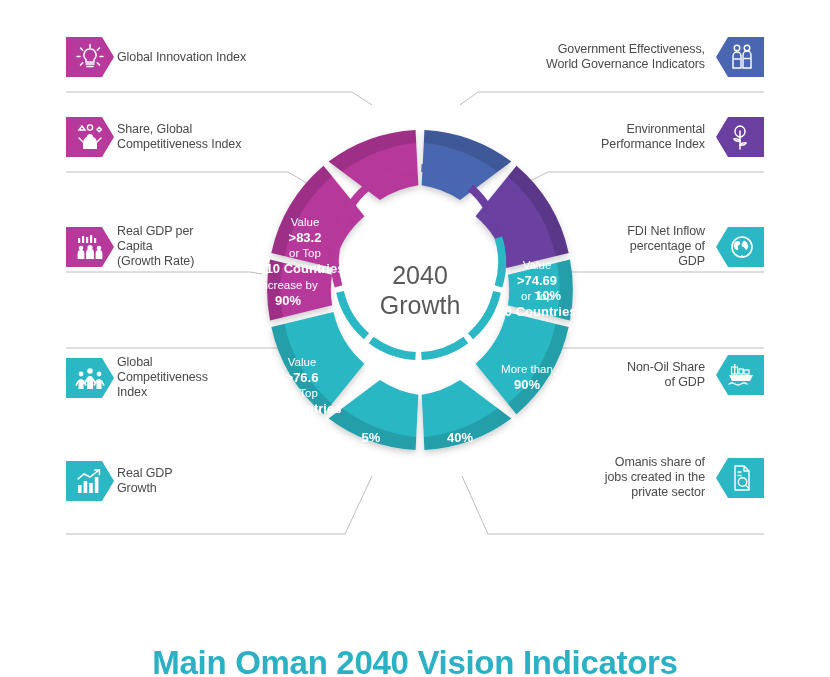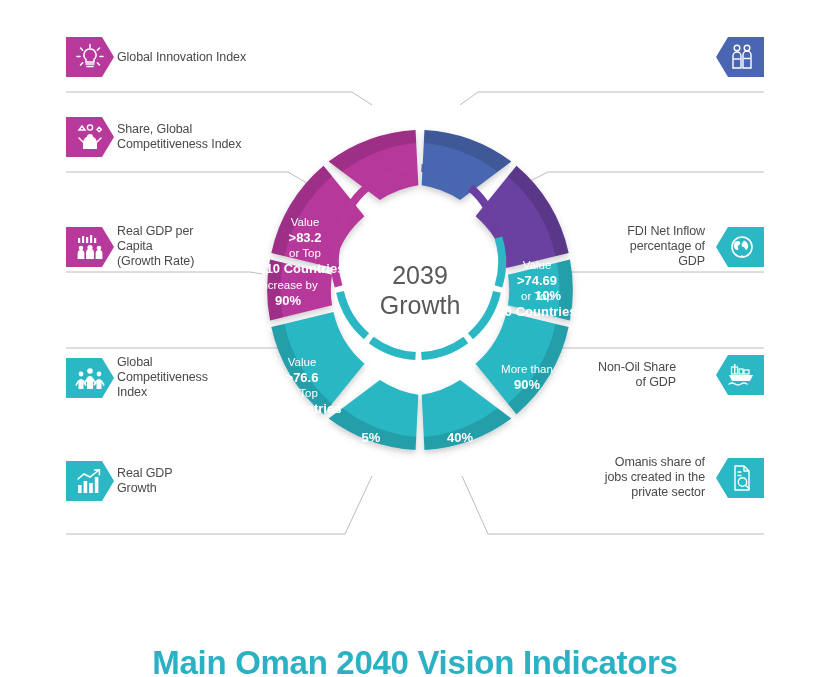--- a/index.html
+++ b/index.html
@@ -192,21 +192,21 @@
       <g>
         <text class="t-reg" x="167" y="128">Value</text>
         <text class="t-bold" x="167" y="144">&gt;51.98</text>
         <text class="t-reg" x="167" y="159">or Top</text>
         <text class="t-bold" x="167" y="175">20 Countries</text>
       </g>
     </g>
   </svg>
 
   <div id="center-label">
-    <div>2039</div>
+    <div>2040</div>
     <div>Growth</div>
   </div>
 
   <div class="label-row left" style="left:66px;top:37px;">
     <span class="tag">
       <svg width="48" height="40" viewBox="0 0 48 40">
         <path d="M0 0 H36 L48 20 L36 40 H0 Z" fill="#b6399b"></path>
         <g stroke="#fff" stroke-width="1.5" fill="none" stroke-linecap="round">
           <path d="M24 12 a6 6 0 0 1 4 10.5 v2.5 h-8 v-2.5 a6 6 0 0 1 4 -10.5 z"></path>
           <path d="M20 27 h8 M20.8 29.6 h6.4"></path>
@@ -295,54 +295,71 @@
           <path d="M12 18 L18 13 L24 16 L33 9"></path>
           <path d="M28.6 9 h4.8 v4.8"></path>
         </g>
       </svg>
     </span>
     <span class="label-text">Real GDP
 Growth</span>
   </div>
 
   <div class="label-row right" style="right:66px;top:37px;position:absolute;">
+    <span class="label-text">Government Effectiveness,
+World Governance Indicators</span>
     <span class="tag">
       <svg width="48" height="40" viewBox="0 0 48 40">
         <path d="M48 0 H12 L0 20 L12 40 H48 Z" fill="#4a66b0"></path>
         <g stroke="#fff" stroke-width="1.4" fill="none">
           <circle cx="21" cy="11" r="2.8"></circle>
           <path d="M17 31 v-12 a4 4 0 0 1 8 0 v12 z"></path>
           <path d="M17.6 22 h6.8"></path>
           <circle cx="31" cy="11" r="2.8"></circle>
           <path d="M27 31 v-13 a4 4 0 0 1 8 0 v13 z"></path>
           <path d="M27.6 21.5 h6.8"></path>
         </g>
       </svg>
     </span>
   </div>
 
+  <div class="label-row right" style="right:66px;top:117px;position:absolute;">
+    <span class="label-text">Environmental
+Performance Index</span>
+    <span class="tag">
+      <svg width="48" height="40" viewBox="0 0 48 40">
+        <path d="M48 0 H12 L0 20 L12 40 H48 Z" fill="#6b3fa0"></path>
+        <g stroke="#fff" stroke-width="1.5" fill="none" stroke-linecap="round">
+          <path d="M24 9 a5.5 5.5 0 0 1 5 5.5 a5.5 5.5 0 0 1 -5 5.5 a5.5 5.5 0 0 1 -5 -5.5 a5.5 5.5 0 0 1 5 -5.5 z"></path>
+          <path d="M24 14 v18"></path>
+          <path d="M24 24 a5 4 0 0 0 -6 -2 a5 4 0 0 0 6 2 z"></path>
+          <path d="M24 28 a5 4 0 0 1 6 -2 a5 4 0 0 1 -6 2 z"></path>
+        </g>
+      </svg>
+    </span>
+  </div>
 
   <div class="label-row right" style="right:66px;top:224px;position:absolute;">
     <span class="label-text">FDI Net Inflow
 percentage of
 GDP</span>
     <span class="tag">
       <svg width="48" height="40" viewBox="0 0 48 40">
         <path d="M48 0 H12 L0 20 L12 40 H48 Z" fill="#2bb7c4"></path>
         <circle cx="26" cy="20" r="10" fill="none" stroke="#fff" stroke-width="1.6"></circle>
         <g fill="#fff">
           <path d="M19 15 q3 -2 5 0 q1 2 -1 3 q-2 1 -1 3 q1 2 -1 2 q-3 -1 -3 -4 q0 -3 1 -4 z"></path>
           <path d="M28 13.5 q3 1 4 4 q1 3 -1 5 q-1 1 -2 -1 q-1 -2 -3 -2 q-1 -1 0 -3 q1 -2 2 -3 z"></path>
           <path d="M25 28 q2 0 3 2 q-2 1 -3 -2 z"></path>
         </g>
       </svg>
     </span>
   </div>
 
-  <div class="label-row right" style="right:66px;top:355px;position:absolute;gap:29px;">
+  <div class="label-row right" style="right:66px;top:355px;position:absolute;">
     <span class="label-text">Non-Oil Share
 of GDP</span>
     <span class="tag">
       <svg width="48" height="40" viewBox="0 0 48 40">
         <path d="M48 0 H12 L0 20 L12 40 H48 Z" fill="#2bb7c4"></path>
         <g fill="#fff">
           <rect x="18" y="9" width="1.4" height="10"></rect>
           <rect x="15.5" y="12" width="6" height="7" fill="none" stroke="#fff" stroke-width="1.2"></rect>
           <rect x="23" y="14" width="4" height="5" fill="none" stroke="#fff" stroke-width="1.2"></rect>
           <rect x="28" y="15" width="5" height="4" fill="none" stroke="#fff" stroke-width="1.2"></rect>

